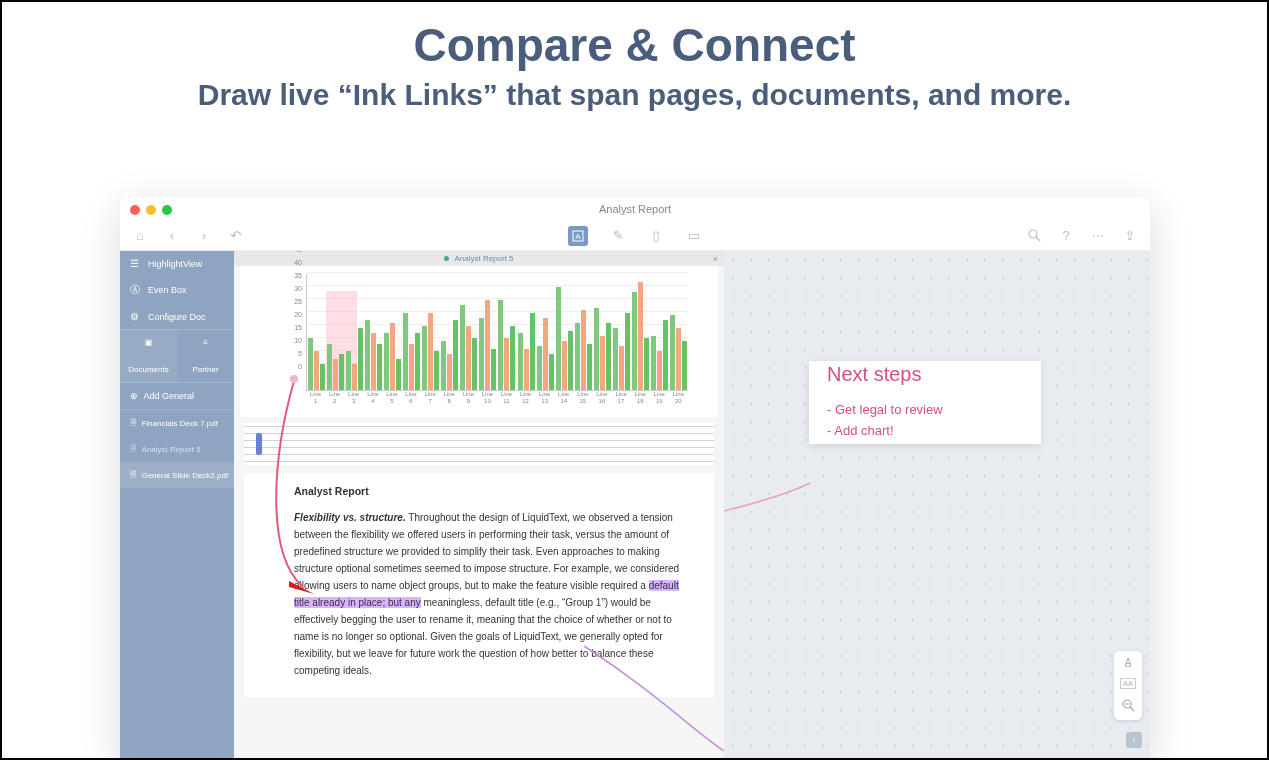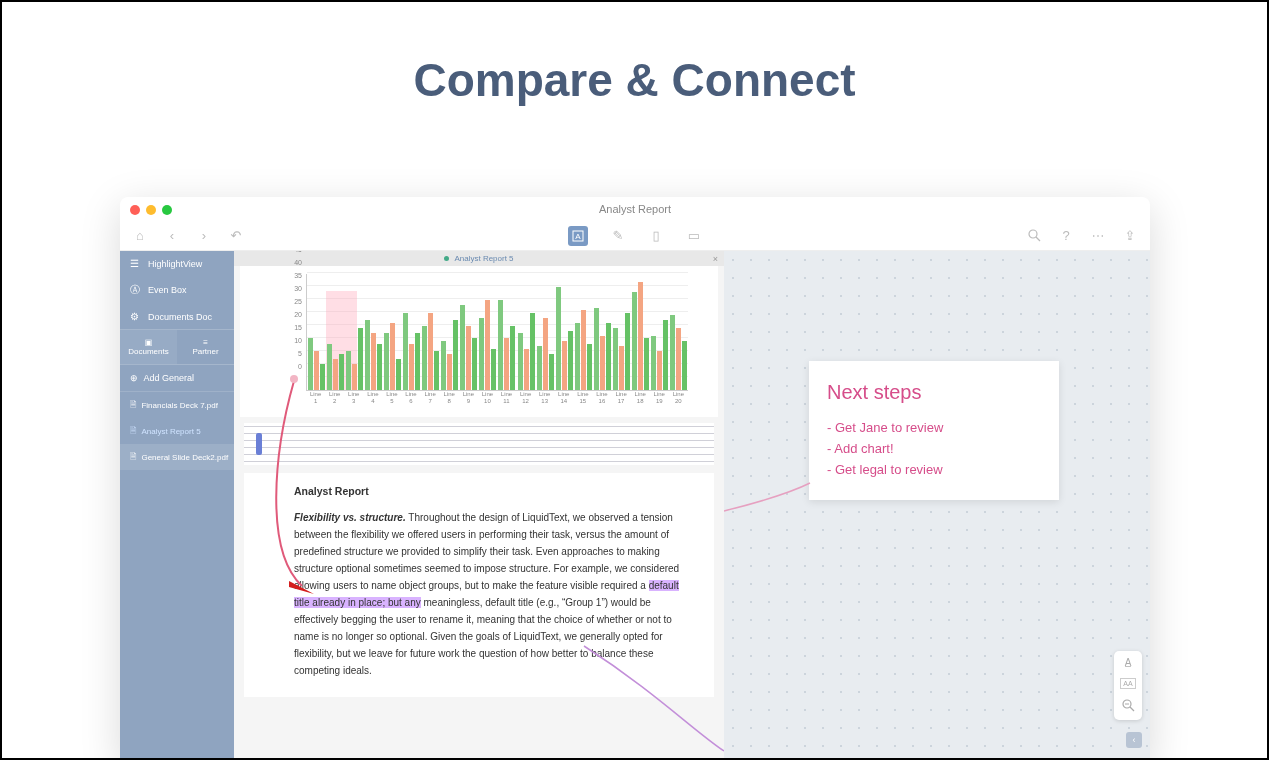--- a/index.html
+++ b/index.html
@@ -7,21 +7,21 @@
   font-family: -apple-system, BlinkMacSystemFont, "Segoe UI", Helvetica, Arial, sans-serif;
   background: #fff;
   width: 1269px;
   height: 760px;
   border: 2px solid #000;
   position: relative;
   overflow: hidden;
 }
 .promo-header {
   text-align: center;
-  padding-top: 51px;
+  padding-top: 16px;
 }
 .promo-title {
   font-size: 46px;
   font-weight: 700;
   color: #4a5d7a;
 }
 .promo-subtitle {
   font-size: 30px;
   font-weight: 600;
   color: #4a5d7a;
@@ -77,21 +77,21 @@
   background: #8fa4c0;
   color: #fff;
   font-size: 9px;
   display: flex;
   flex-direction: column;
 }
 .sb-item { display: flex; align-items: center; gap: 6px; padding: 7px 10px; cursor: pointer; }
 .sb-item .ico { width: 12px; font-size: 10px; }
 .sb-tabs { display: flex; border-top: 1px solid rgba(255,255,255,0.2); border-bottom: 1px solid rgba(255,255,255,0.2); }
 .sb-tab { flex: 1; text-align: center; padding: 8px 0; font-size: 8px; }
-.sb-tab .lbl { display: block; margin-top: 0; }
+.sb-tab .lbl { display: block; margin-top: 18px; }
 .sb-tab.active { background: rgba(255,255,255,0.08); }
 .sb-add { padding: 8px 10px; display: flex; align-items: center; gap: 6px; font-size: 9px; border-bottom: 1px solid rgba(255,255,255,0.15); }
 .sb-file { padding: 6px 10px; display: flex; align-items: center; gap: 5px; font-size: 8px; overflow: hidden; white-space: nowrap; }
 .sb-file.active { color: #cfe3ff; }
 .sb-file.hl { background: rgba(255,255,255,0.12); }
 
 .doc-area {
   width: 490px;
   position: relative;
   background: #f5f5f5;
@@ -144,38 +144,39 @@
   flex: 1;
   background: #e8ecf0;
   background-image: radial-gradient(circle, #ccd4dc 1px, transparent 1px);
   background-size: 18px 18px;
   position: relative;
 }
 .note-card {
   position: absolute;
   left: 85px;
   top: 110px;
-  width: 250px;
+  width: 232px;
   background: #fff;
-  padding: 20px 18px;
+  padding: 2px 18px;
   box-shadow: 0 2px 8px rgba(0,0,0,0.1);
 }
 .note-title { color: #d64d8a; font-size: 20px; font-weight: 400; margin-bottom: 14px; }
 .note-line { color: #d64d8a; font-size: 13px; line-height: 1.6; }
 .ws-tools { position: absolute; right: 8px; bottom: 40px; width: 28px; background: #fff; border-radius: 5px; box-shadow: 0 1px 4px rgba(0,0,0,0.15); padding: 6px 0; display: flex; flex-direction: column; align-items: center; gap: 10px; }
 .ws-tool { font-size: 10px; color: #aaa; cursor: pointer; }
 .ws-collapse { position: absolute; right: 8px; bottom: 12px; width: 16px; height: 16px; background: #b8c4d4; border-radius: 3px; color: #fff; font-size: 9px; display: flex; align-items: center; justify-content: center; }
 
 .ink-svg { position: absolute; top: 0; left: 0; pointer-events: none; z-index: 5; }
 </style>
 </head>
 <body>
 
 <div class="promo-header">
   <div class="promo-title">Compare &amp; Connect</div>
+  <div class="promo-subtitle">Draw live “Ink Links” that span pages, documents, and more.</div>
 </div>
 
 <div class="app-window">
   <div class="traffic-lights">
     <div class="tl red"></div>
     <div class="tl yellow"></div>
     <div class="tl green"></div>
   </div>
   <div class="window-title">Analyst Report</div>
 
@@ -218,21 +219,21 @@
       <div class="sb-item">
         <span class="ico">☰</span>
         <span>HighlightView</span>
       </div>
       <div class="sb-item">
         <span class="ico">Ⓐ</span>
         <span>Even Box</span>
       </div>
       <div class="sb-item">
         <span class="ico">⚙</span>
-        <span>Documents Doc</span>
+        <span>Configure Doc</span>
       </div>
       <div class="sb-tabs">
         <div class="sb-tab active">
           <span>▣</span>
           <span class="lbl">Documents</span>
         </div>
         <div class="sb-tab">
           <span>≡</span>
           <span class="lbl">Partner</span>
         </div>
@@ -437,23 +438,22 @@
         <path d="M 60 130 C 40 200, 30 300, 68 335" stroke="#e05a7a" stroke-width="2" fill="none"></path>
         <circle cx="60" cy="128" r="4" fill="#f2b5c4"></circle>
         <path d="M 55 330 L 80 343 L 55 336 Z" fill="#d41e1e"></path>
         <path d="M 350 395 C 420 440, 460 480, 490 500" stroke="#c38fd9" stroke-width="1.5" fill="none"></path>
       </svg>
     </div>
 
     <div class="workspace">
       <div class="note-card">
         <div class="note-title">Next steps</div>
-        <div class="note-line">- <span>Get Jane to review</span></div>
+        <div class="note-line">- <span>Get legal to review</span></div>
         <div class="note-line">- <span>Add chart!</span></div>
-        <div class="note-line">- <span>Get legal to review</span></div>
       </div>
       <svg class="ink-svg" width="430" height="510">
         <path d="M 0 260 C 40 250, 70 240, 86 232" stroke="#e6a0c0" stroke-width="1.5" fill="none"></path>
       </svg>
       <div class="ws-tools">
         <span class="ws-tool">A̲</span>
         <span class="ws-tool" style="border:1px solid #ccc; padding:1px 2px; font-size:7px;">AA</span>
         <span class="ws-tool">
           <svg width="13" height="13" viewBox="0 0 13 13">
               <circle cx="5" cy="5" r="4" fill="none" stroke="#aaa" stroke-width="1.2"></circle>

